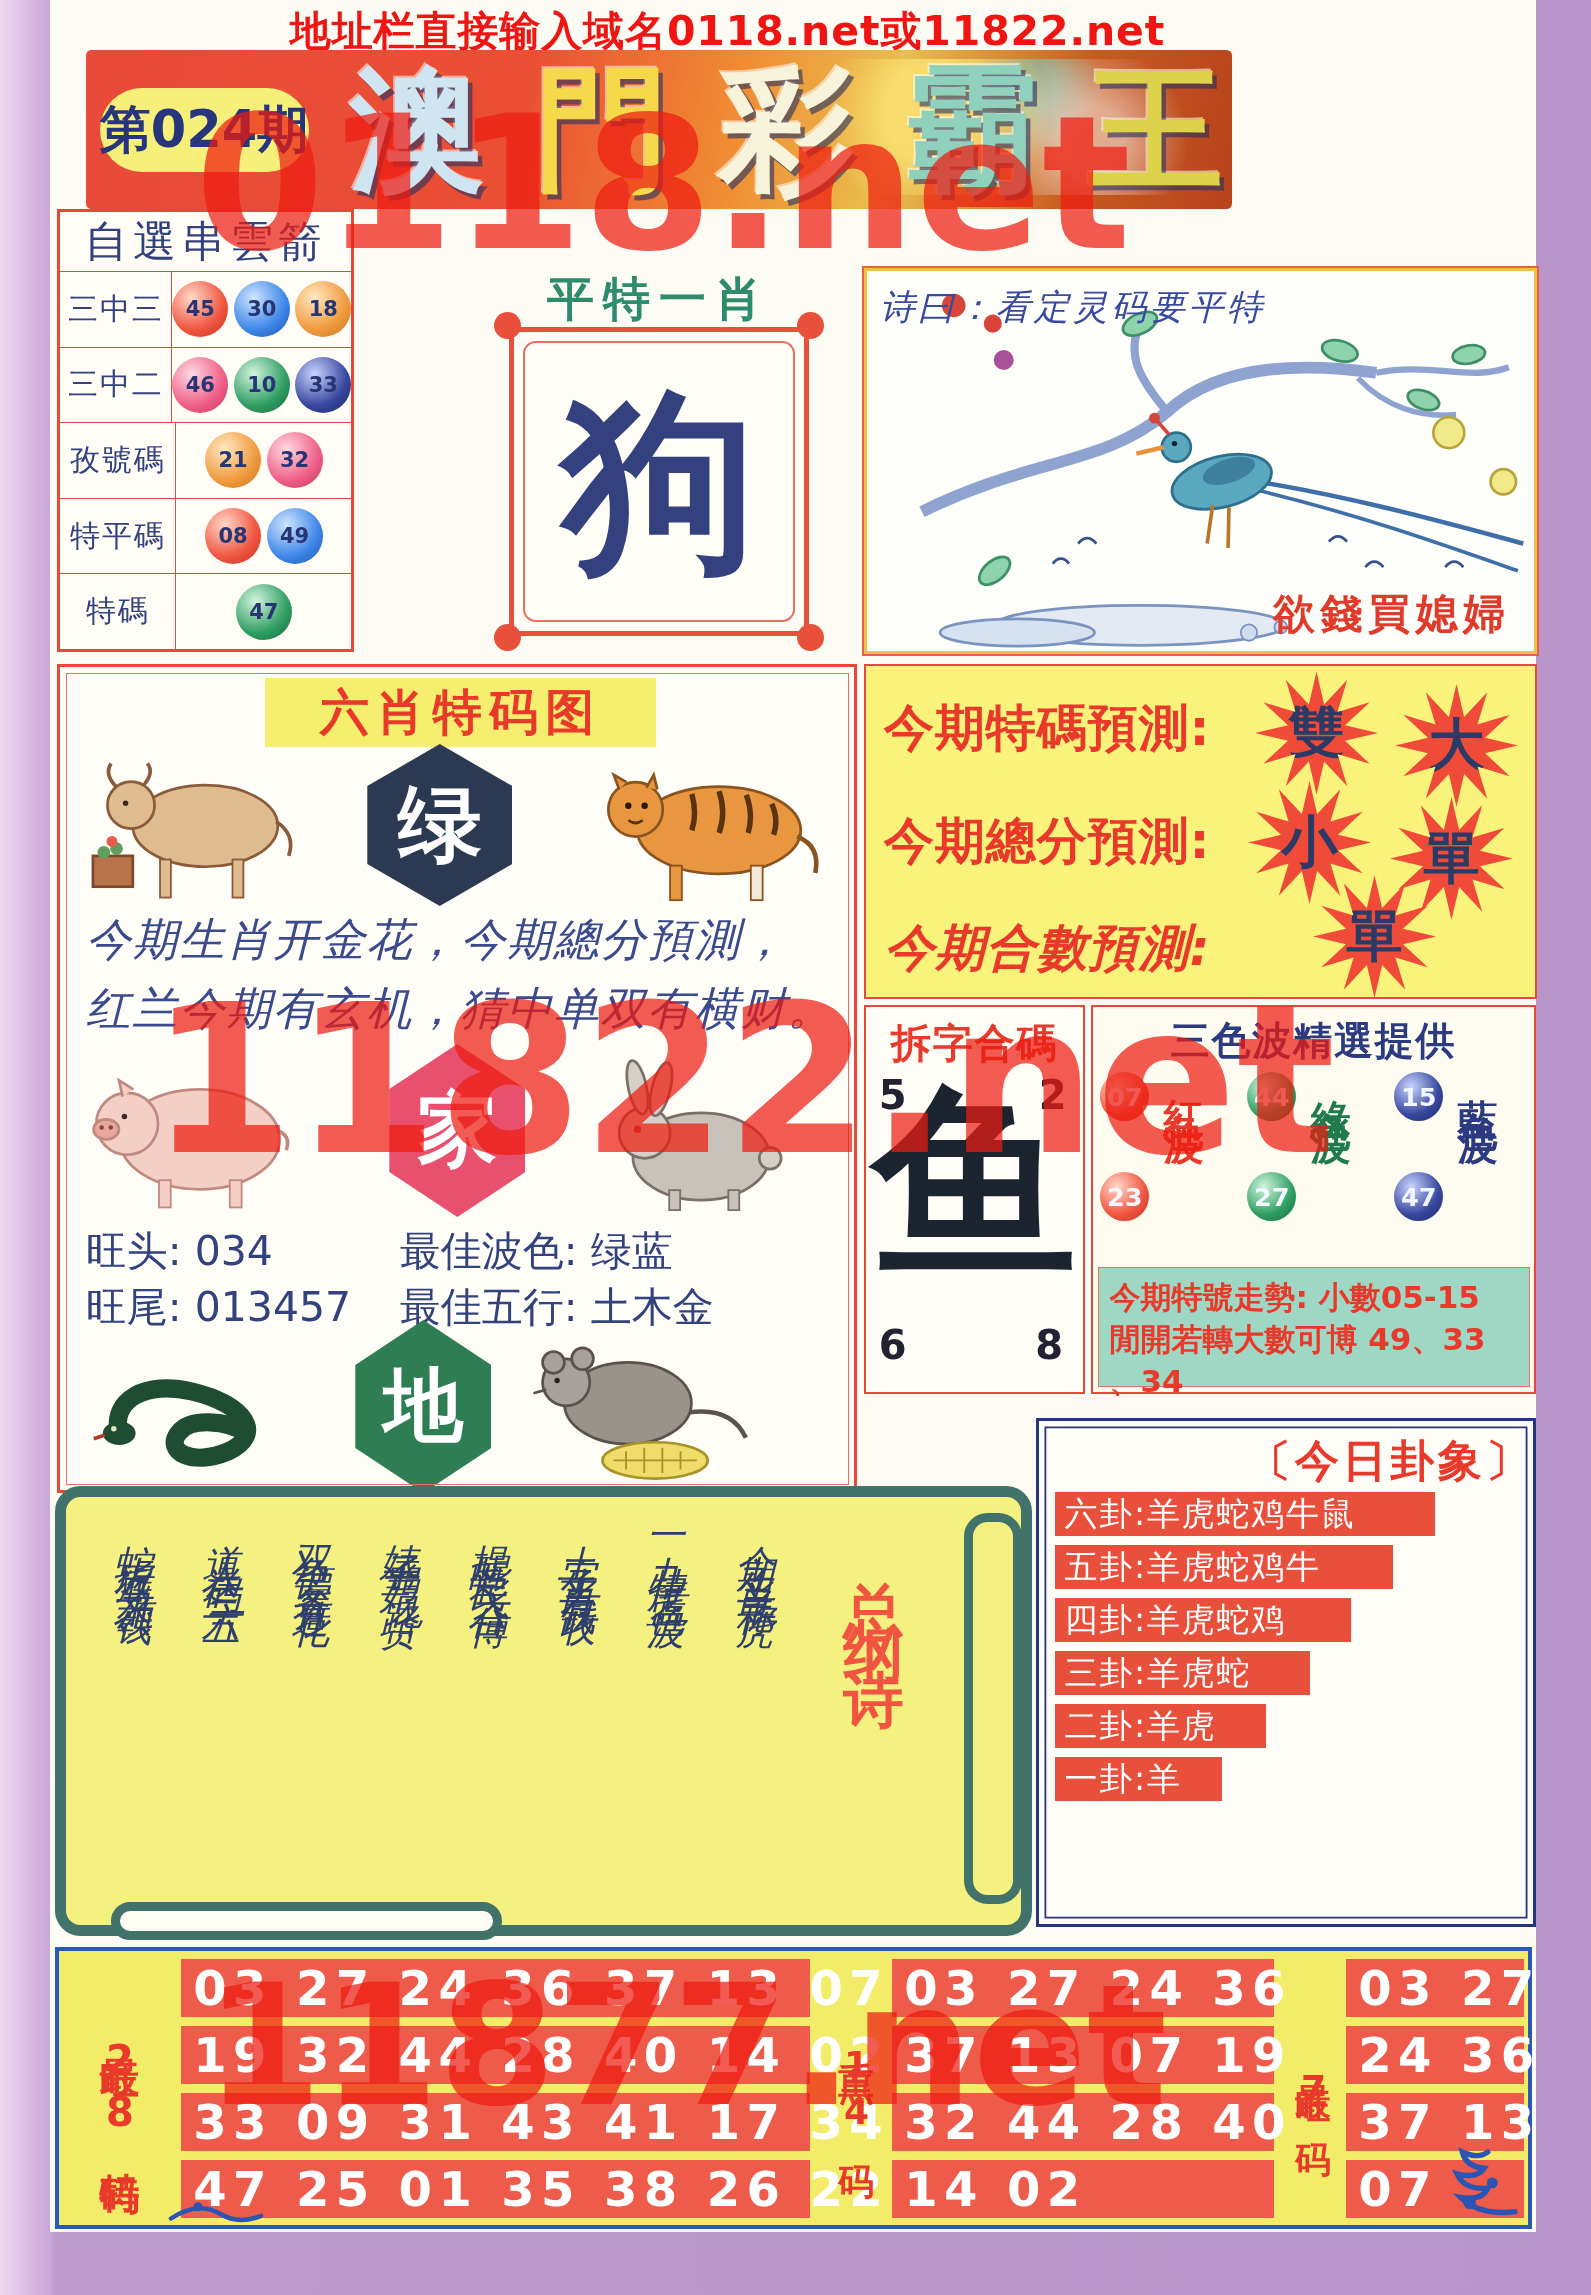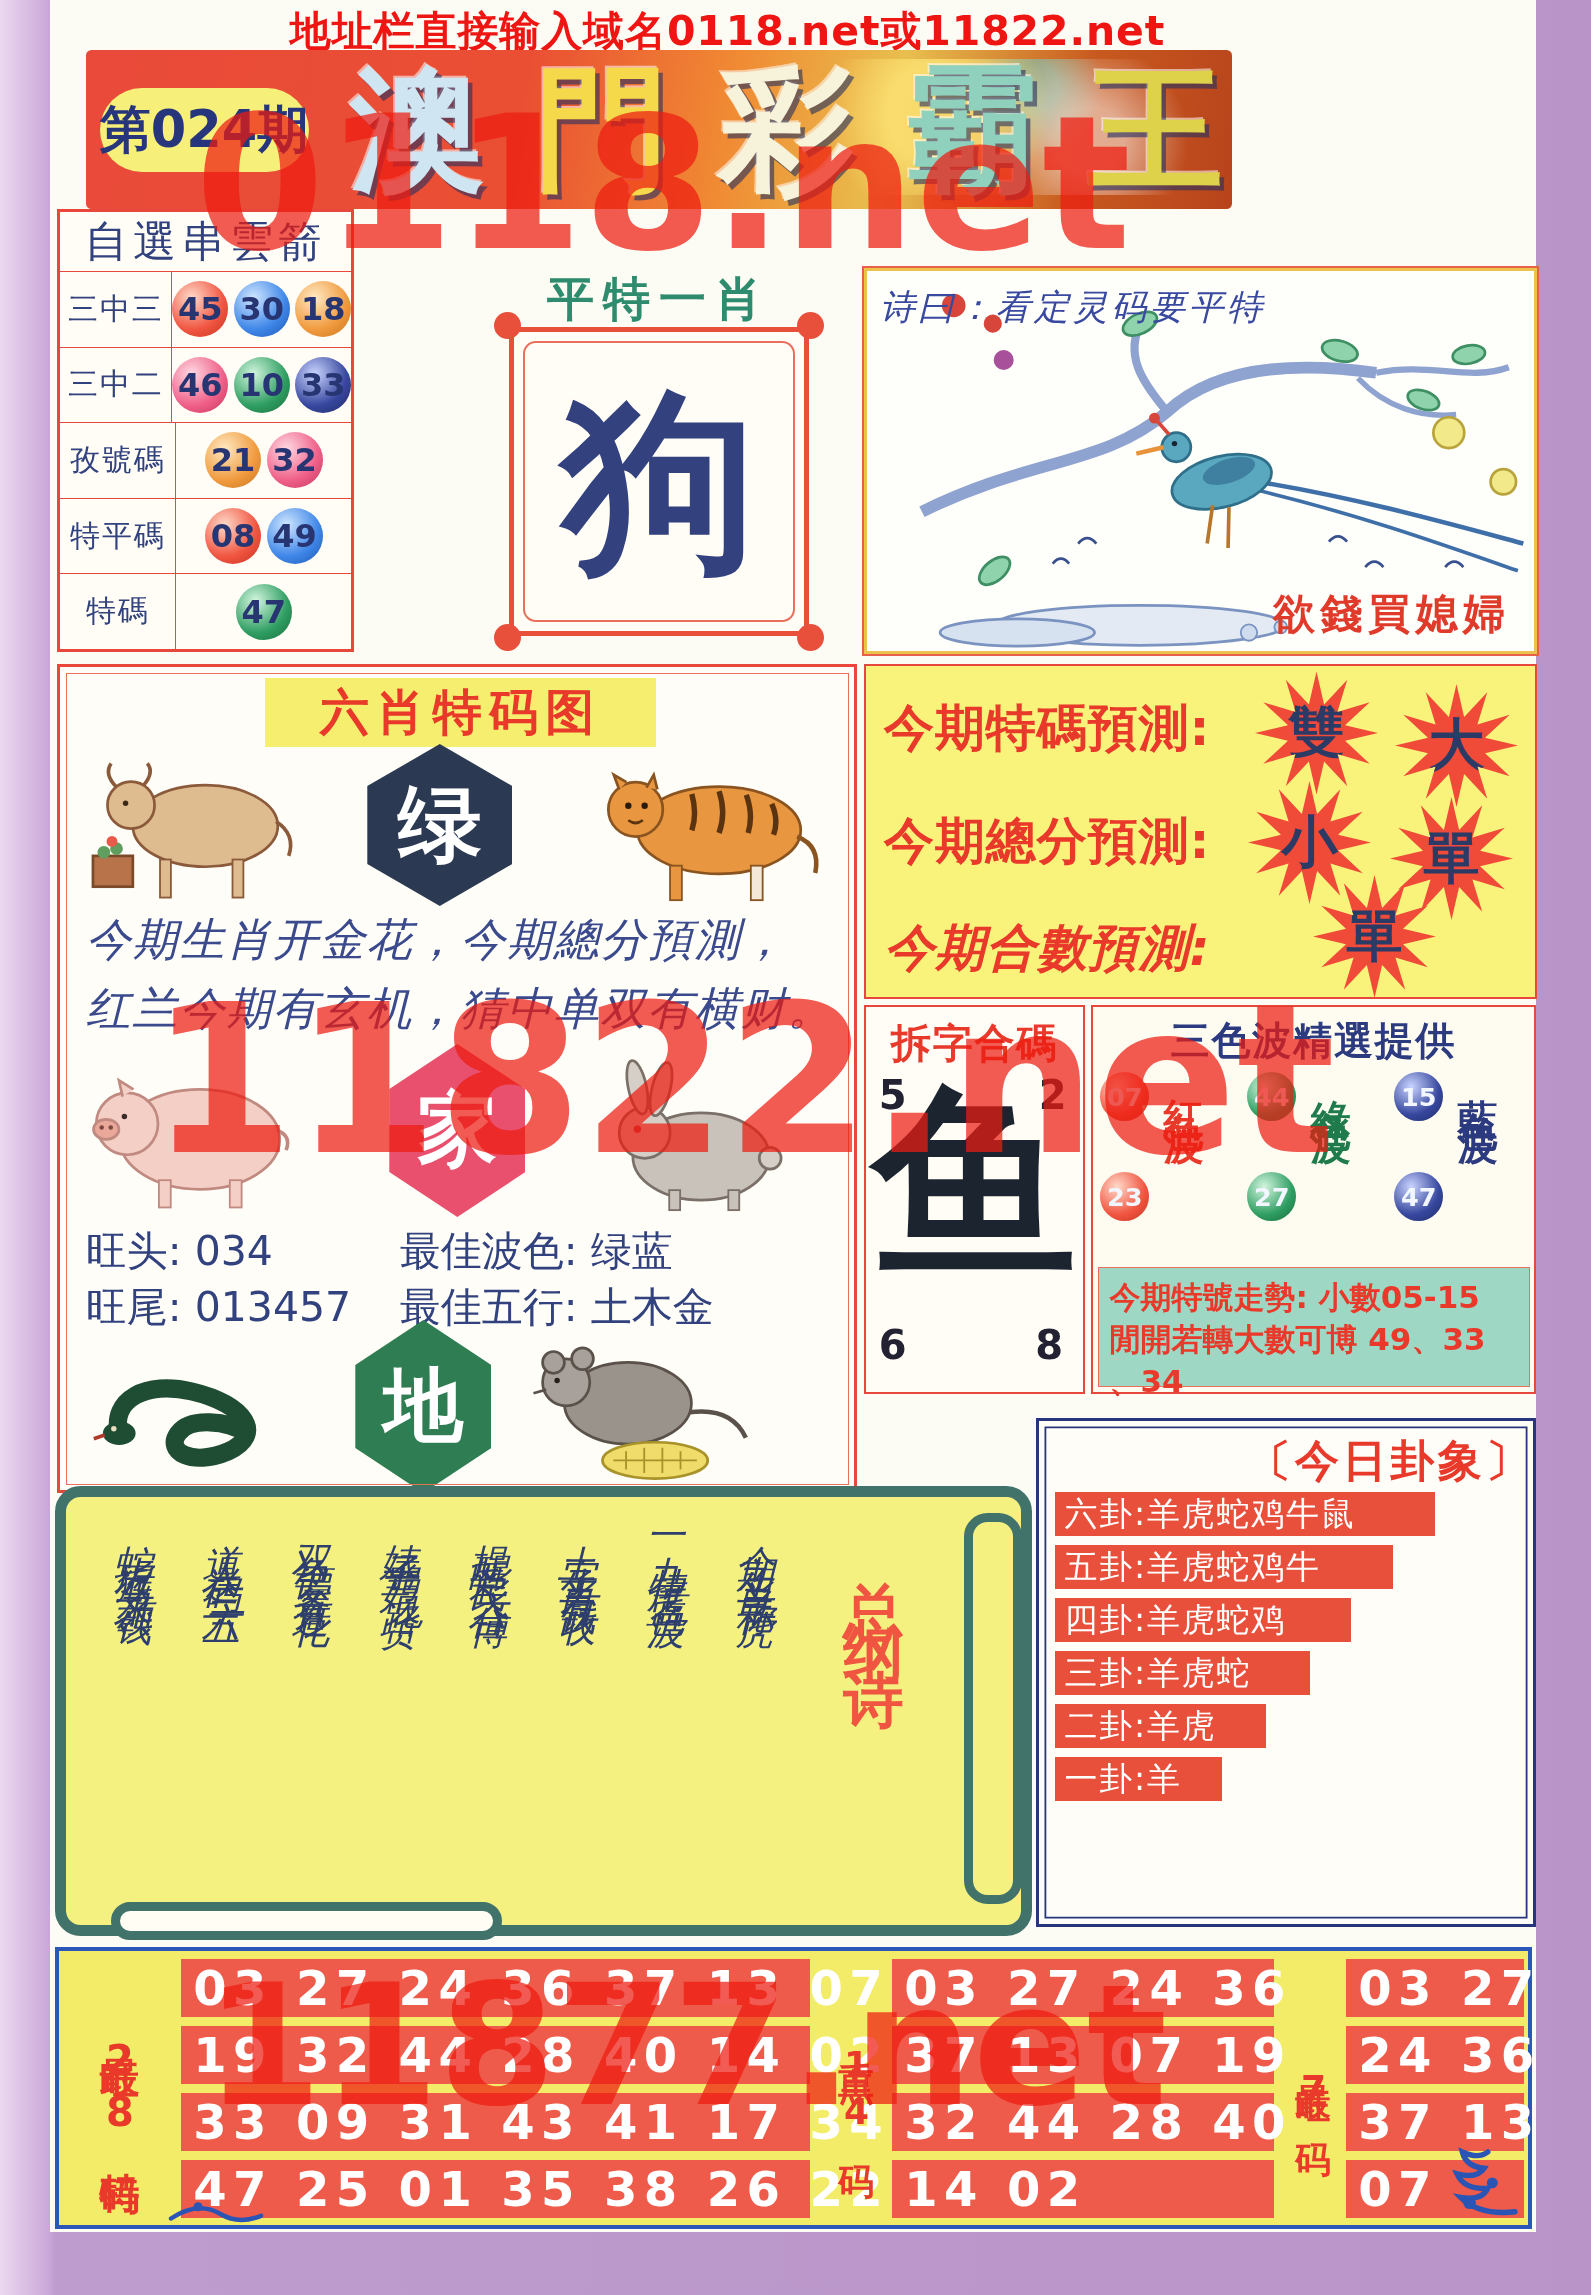--- a/index.html
+++ b/index.html
@@ -37,21 +37,21 @@
 .zixuan { position:absolute; left:7.3px; top:209px; width:297px; height:443px;
   border:3.6px solid #e8483c; background:#fffdf6; display:flex; flex-direction:column; }
 .zx-head { height:60px; border-bottom:1.8px solid #e8483c; display:flex; align-items:center;
   justify-content:center; font-size:43px; font-weight:normal; color:#32427e; letter-spacing:5.5px; white-space:nowrap; }
 .zx-row { flex:1; display:flex; border-bottom:1.8px solid #e8483c; }
 .zx-row:last-child { border-bottom:none; }
 .zx-label { width:116px; border-right:1.8px solid #e8483c; display:flex; align-items:center;
   justify-content:center; font-size:30px; color:#32427e; letter-spacing:1.8px; white-space:nowrap; }
 .zx-balls { flex:1; display:flex; align-items:center; justify-content:center; gap:5.5px; }
 .ball { width:56px; height:56px; border-radius:50%; display:flex; align-items:center;
-  justify-content:center; font-size:32px; font-weight:bold; color:#273572; flex:none; }
+  justify-content:center; font-size:21px; font-weight:bold; color:#273572; flex:none; }
 .ball.red   { background:radial-gradient(circle at 35% 30%,#ffd9c9,#f05540 60%,#c53322); }
 .ball.blue  { background:radial-gradient(circle at 35% 30%,#cfe6ff,#3e86e8 60%,#1f55b0); }
 .ball.orange{ background:radial-gradient(circle at 35% 30%,#ffe9c2,#f09a3e 60%,#c9731f); }
 .ball.pink  { background:radial-gradient(circle at 35% 30%,#ffd9e2,#ef5f88 60%,#c23358); }
 .ball.green { background:radial-gradient(circle at 35% 30%,#d2f5de,#2f9e62 60%,#176b3c); }
 .ball.navy  { background:radial-gradient(circle at 35% 30%,#c9d4ff,#37479e 60%,#1d2a66); }
 
 
 .pingte-title { position:absolute; left:459px; top:268px; width:300px; text-align:center;
   font-size:47px; font-weight:bold; color:#2e8b6e; letter-spacing:9px; white-space:nowrap; }

